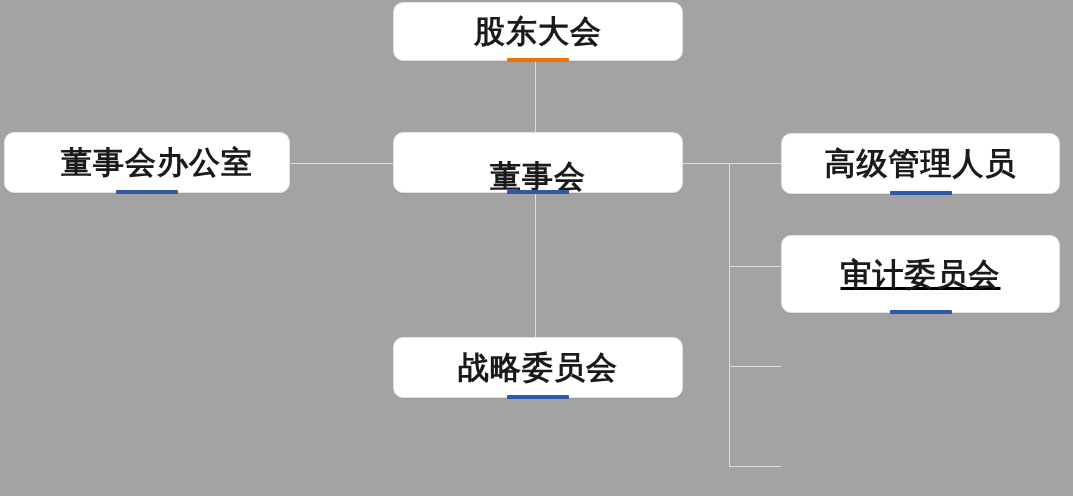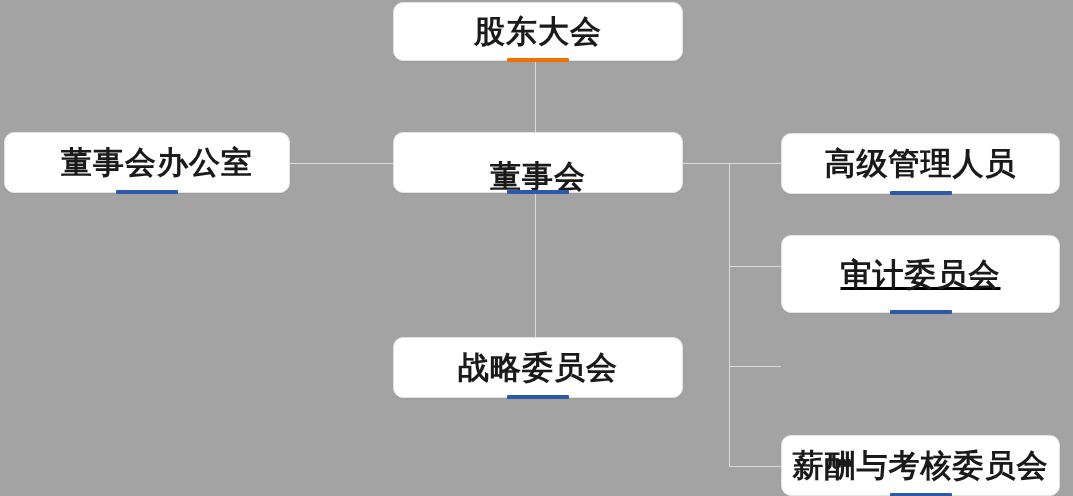--- a/index.html
+++ b/index.html
@@ -104,18 +104,14 @@
     <span class="node-label">审计委员会</span>
     <span class="accent" style="background:#2c5aa8;"></span>
   </div>
 
   <div class="node" style="left:393px; top:337px; width:290px; height:61px;">
     <span class="node-label">战略委员会</span>
     <span class="accent" style="background:#2c5aa8;"></span>
   </div>
 
 
-  <div class="node" style="left:781px; top:435px; width:279px; height:61px;">
-    <span class="node-label">薪酬与考核委员会</span>
-    <span class="accent" style="background:#2c5aa8;"></span>
-  </div>
 
 </div>
 
 </body></html>

